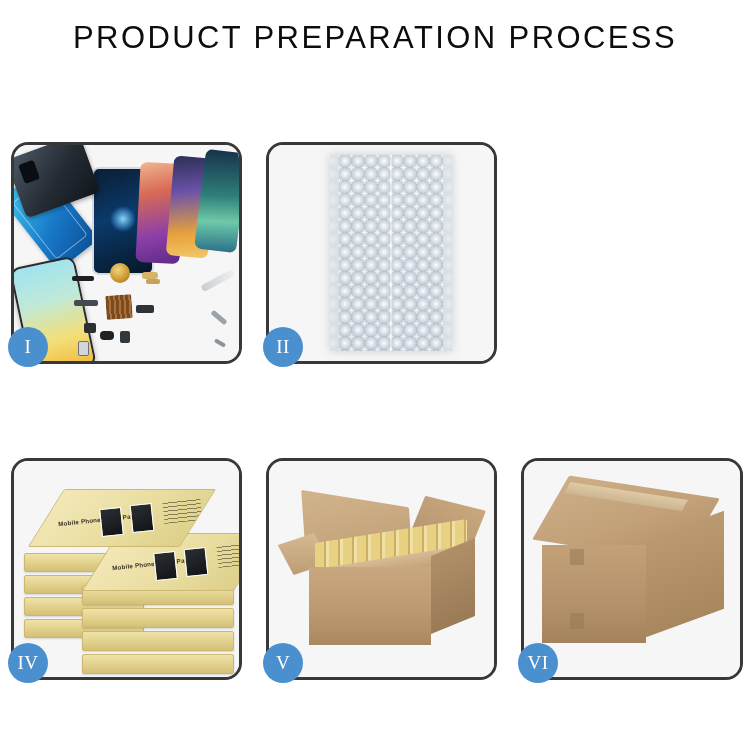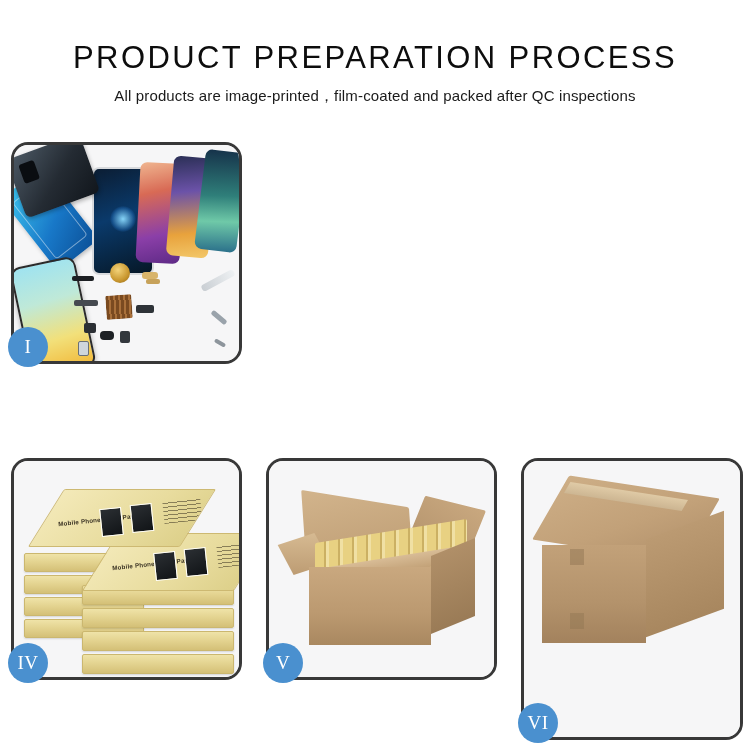--- a/index.html
+++ b/index.html
@@ -17,21 +17,21 @@
 
   
   .header {
     position: absolute;
     left: 0; top: 0;
     width: 750px;
     text-align: center;
   }
   .title {
     margin: 0;
-    padding-top: 40px;
+    padding-top: 20px;
     font-size: 31px;
     font-weight: 500;
     letter-spacing: 2.4px;
     color: #0d0d0d;
     white-space: nowrap;
     font-family: "Liberation Sans", sans-serif;
   }
   .subtitle {
     margin: 0;
     padding-top: 11px;
@@ -64,21 +64,21 @@
     inset: 0;
     border-radius: 14px;
     overflow: hidden;
     background: #f6f6f7;
   }
   .p1 { left: 11px;  top: 8px;   width: 231px; height: 222px; }
   .p2 { left: 266px; top: 8px;   width: 231px; height: 222px; }
   .p3 { left: 521px; top: 8px;   width: 222px; height: 222px; }
   .p4 { left: 11px;  top: 324px; width: 231px; height: 222px; }
   .p5 { left: 266px; top: 324px; width: 231px; height: 222px; }
-  .p6 { left: 521px; top: 324px; width: 222px; height: 282px; }
+  .p6 { left: 521px; top: 324px; width: 222px; height: 222px; }
 
   
   .badge {
     position: absolute;
     left: -6px;
     bottom: -6px;
     width: 40px;
     height: 40px;
     border-radius: 50%;
     background: #4a90cf;
@@ -356,21 +356,20 @@
   .c6-tab2 {
     position:absolute; left: 32px; top: 126px; width: 14px; height: 16px;
     background: rgba(140,114,80,0.4);
   }
 </style>
 </head>
 <body>
 
 <div class="header">
   <h1 class="title">PRODUCT PREPARATION PROCESS</h1>
-  <p class="subtitle">All products are image-printed，film-coated and packed after QC inspections</p>
 </div>
 
 <div class="grid">
 
   <div class="panel p1">
     <div class="panel-clip">
       <div class="scene">
         <div class="phone ph-blue"></div>
         <div class="phone ph-dark"></div>
         <div class="phone ph-purple"></div>
@@ -390,20 +389,28 @@
         <div class="part s7"></div>
         <div class="part s8"></div>
         <div class="part s9"></div>
         <div class="part s10"></div>
         <div class="part s11"></div>
       </div>
     </div>
     <div class="badge">I</div>
   </div>
 
+  <div class="panel p2">
+    <div class="panel-clip">
+      <div class="bubble-sheet">
+        <div class="wrap-seam"></div>
+      </div>
+    </div>
+    <div class="badge">II</div>
+  </div>
 
 
   <div class="panel p4">
     <div class="panel-clip">
       <div class="stack">
 
         <div class="sbox" style="left:2px;  top:78px;  width:118px; height:17px;"></div>
         <div class="sbox" style="left:2px;  top:100px; width:118px; height:17px;"></div>
         <div class="sbox" style="left:2px;  top:122px; width:118px; height:17px;"></div>
         <div class="sbox" style="left:2px;  top:144px; width:118px; height:17px;"></div>

